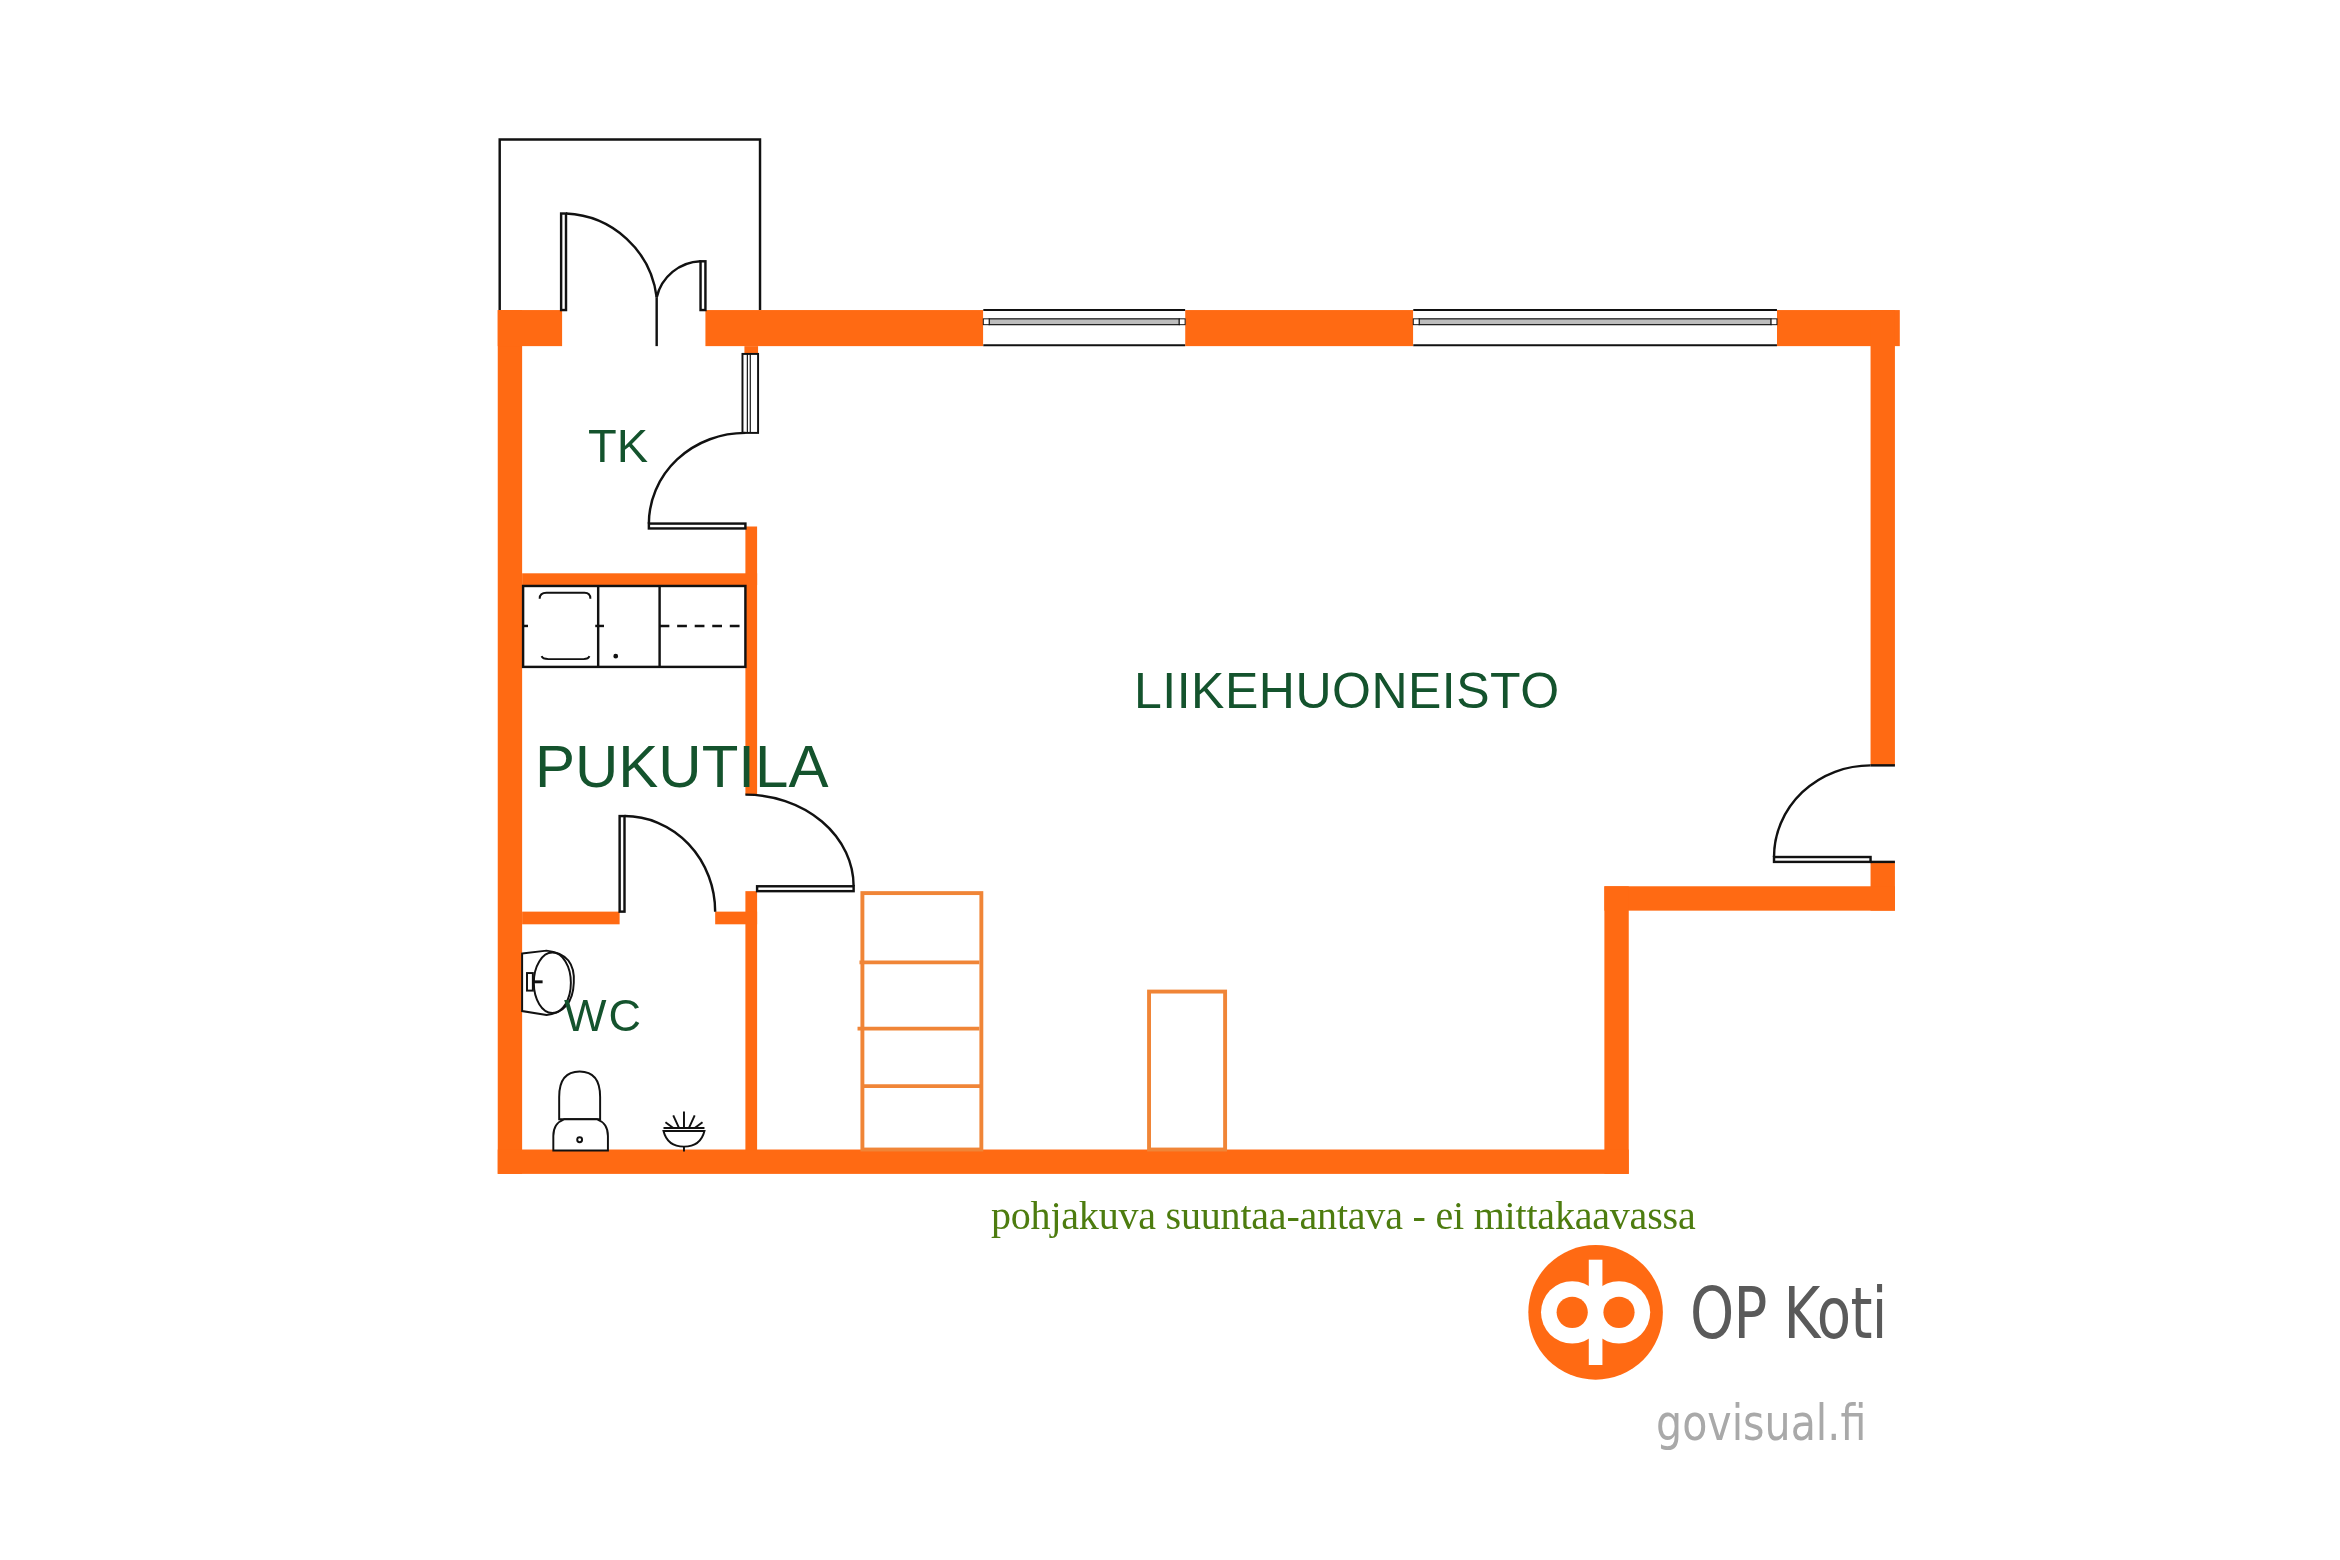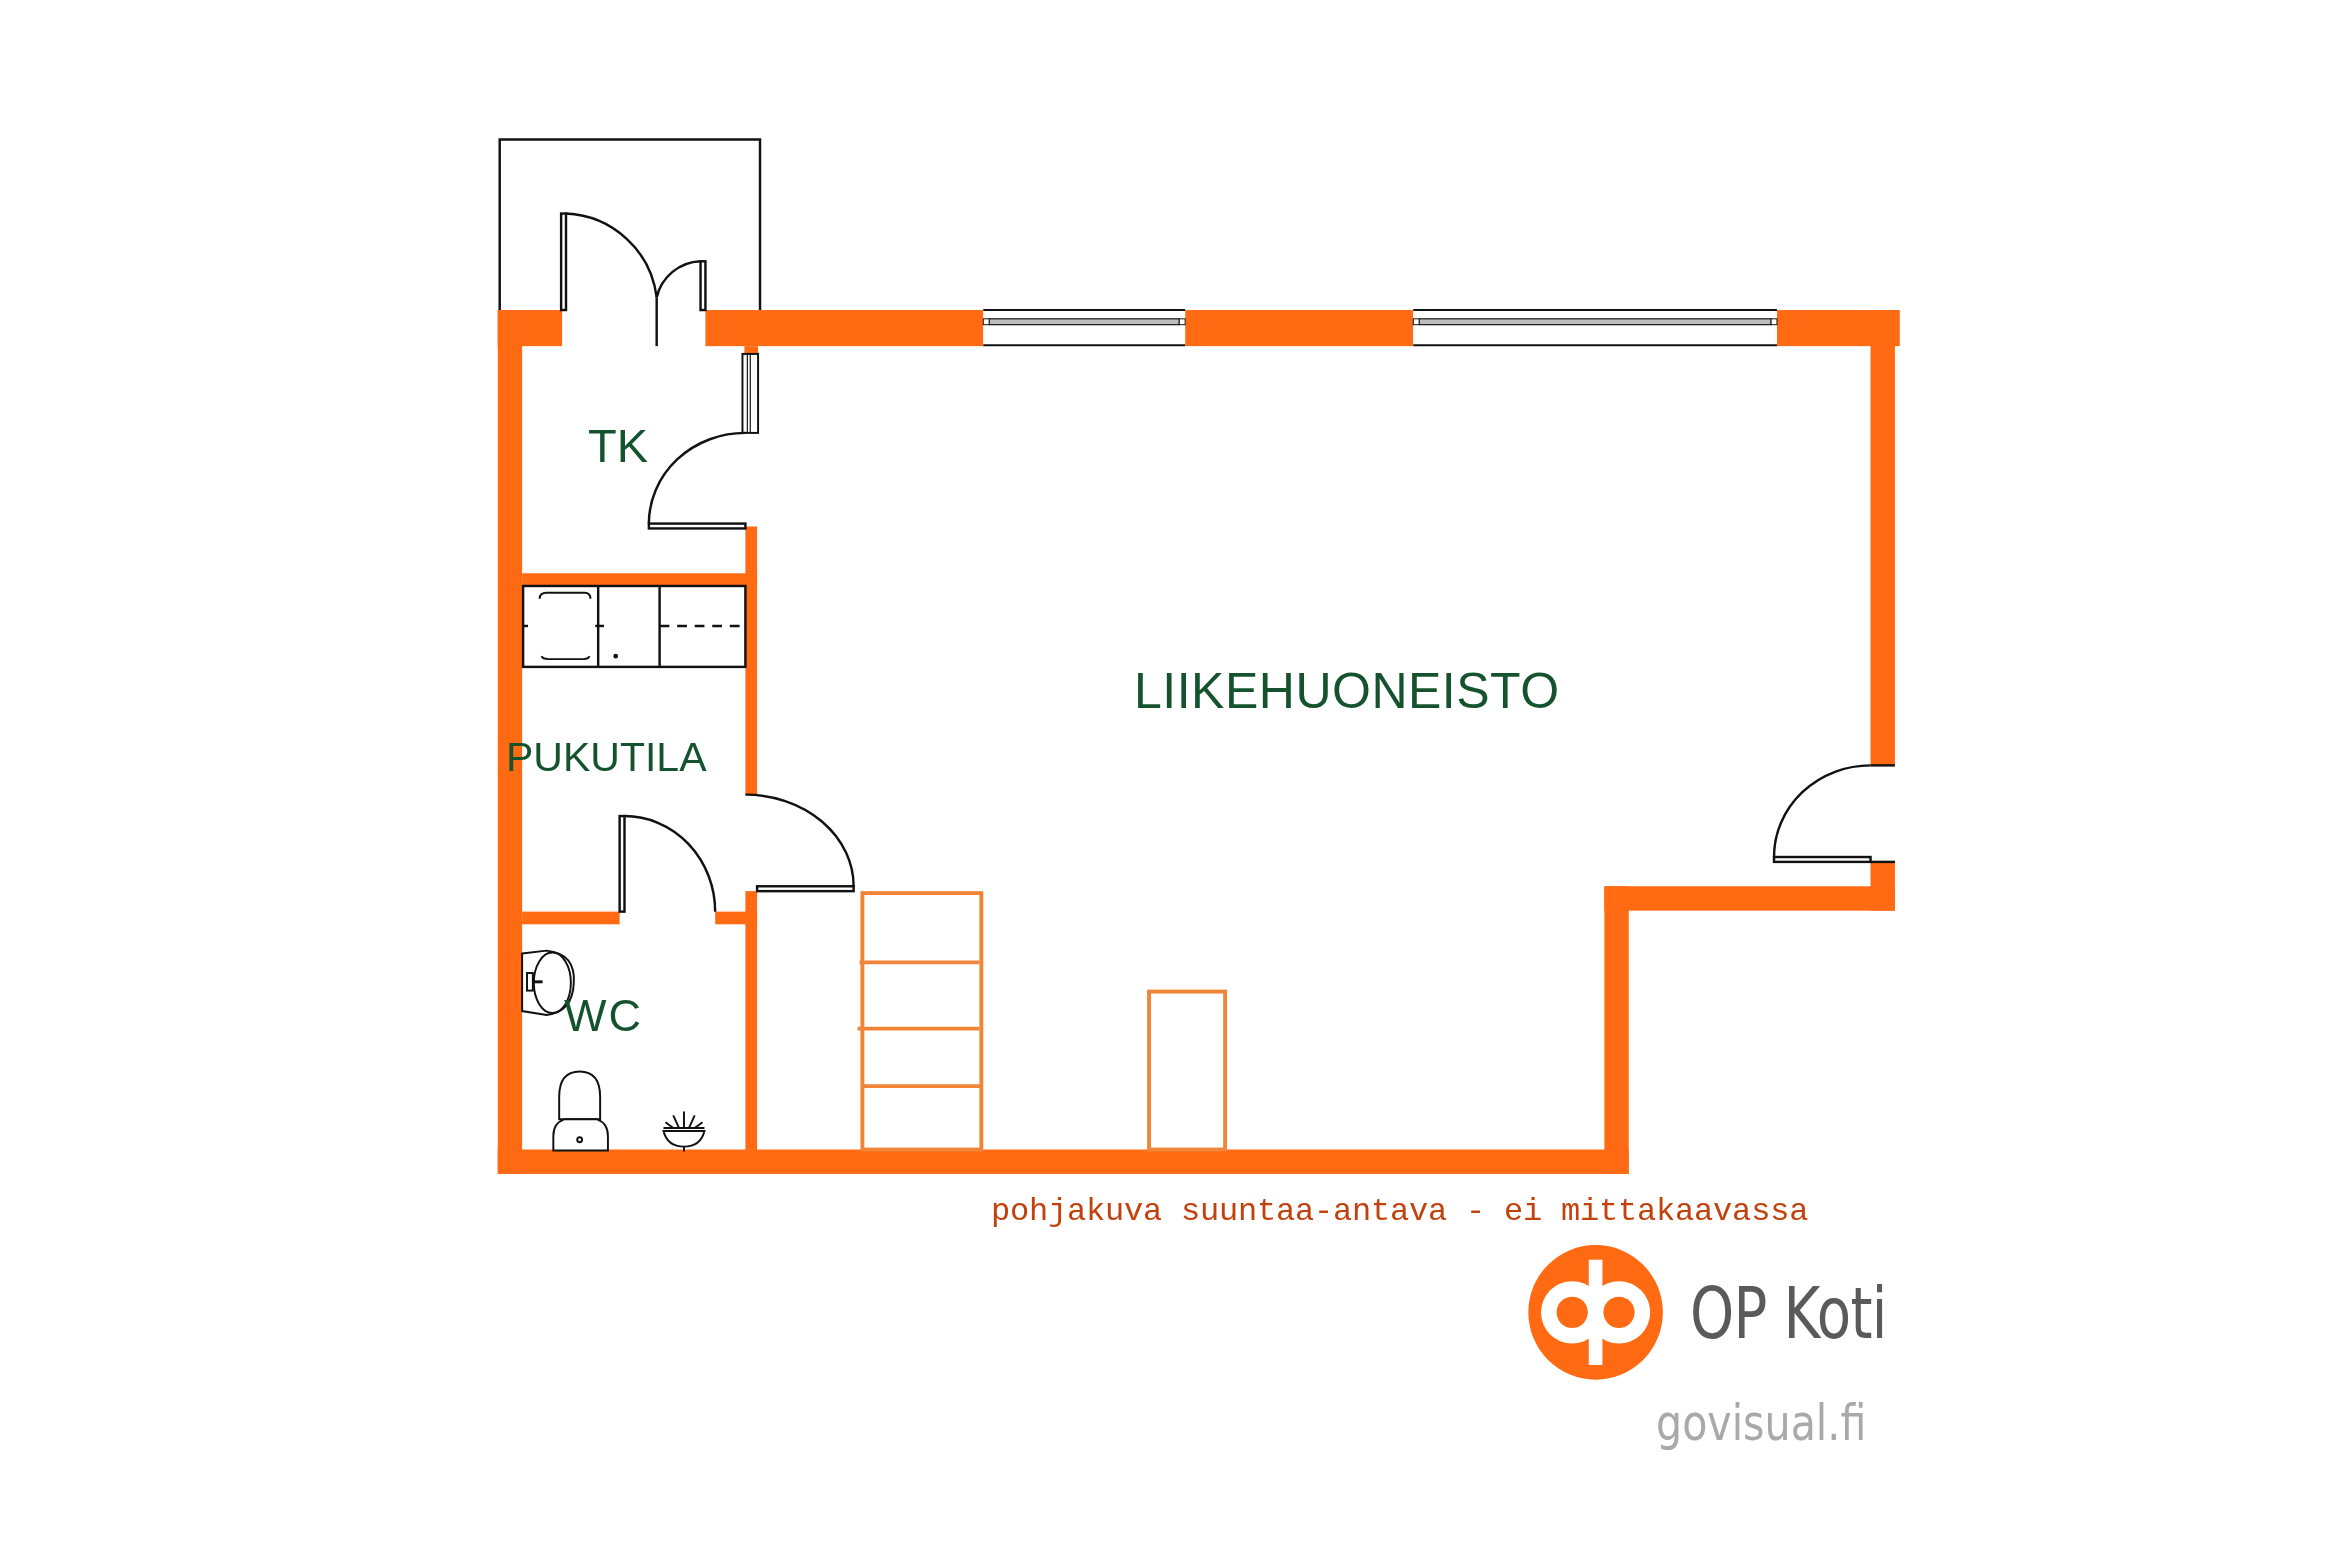--- a/index.html
+++ b/index.html
@@ -1,23 +1,23 @@
 <!DOCTYPE html>
 <html><head>
 <meta charset="utf-8">
 <style>
   html, body { margin: 0; padding: 0; background: #ffffff; }
   body { width: 2341px; height: 1560px; position: relative; overflow: hidden; font-family: "Liberation Sans", "DejaVu Sans", sans-serif; }
   #plan { position: absolute; left: 0; top: 0; width: 2341px; height: 1560px; }
   .room-label { position: absolute; color: #14532d; font-family: "Liberation Sans", sans-serif; white-space: nowrap; line-height: 1; }
   .lbl-tk { left: 588px; top: 422px; font-size: 47px; }
-  .lbl-pukutila { left: 506px; top: 737px; font-size: 41px; letter-spacing: 0px; }
+  .lbl-pukutila { left: 535px; top: 737px; font-size: 60px; letter-spacing: 0px; }
   .lbl-liike { left: 1134px; top: 666px; font-size: 50px; letter-spacing: 0.5px; }
   .lbl-wc { left: 564px; top: 993px; font-size: 45px; letter-spacing: 2px; }
-  .tagline { position: absolute; left: 991px; top: 1196px; font-size: 32px; color: #c2410c; white-space: nowrap; font-family: Liberation Mono, monospace; line-height: 1; letter-spacing: -0.2px; }
+  .tagline { position: absolute; left: 991px; top: 1196px; font-size: 40px; color: #4d7c0f; white-space: nowrap; font-family: Liberation Serif, serif; line-height: 1; letter-spacing: -0.2px; }
   .brand { position: absolute; left: 1690px; top: 1277px; font-size: 72px; color: #5a5a5a; white-space: nowrap; font-family: "DejaVu Sans", sans-serif; font-weight: normal; line-height: 1; transform: scaleX(0.78); transform-origin: left top; letter-spacing: -1px; }
   .site { position: absolute; left: 1656px; top: 1399px; font-size: 49px; color: #a9a9a9; white-space: nowrap; font-family: "DejaVu Sans", sans-serif; line-height: 1; transform: scaleX(0.84); transform-origin: left top; }
 </style>
 </head>
 <body>
 
 <svg id="plan" viewBox="0 0 2400 1600" xmlns="http://www.w3.org/2000/svg">
 
   <g>
     <polyline points="512,318 512,143 779,143 779,318" fill="none" stroke="#111" stroke-width="2.5"></polyline>

